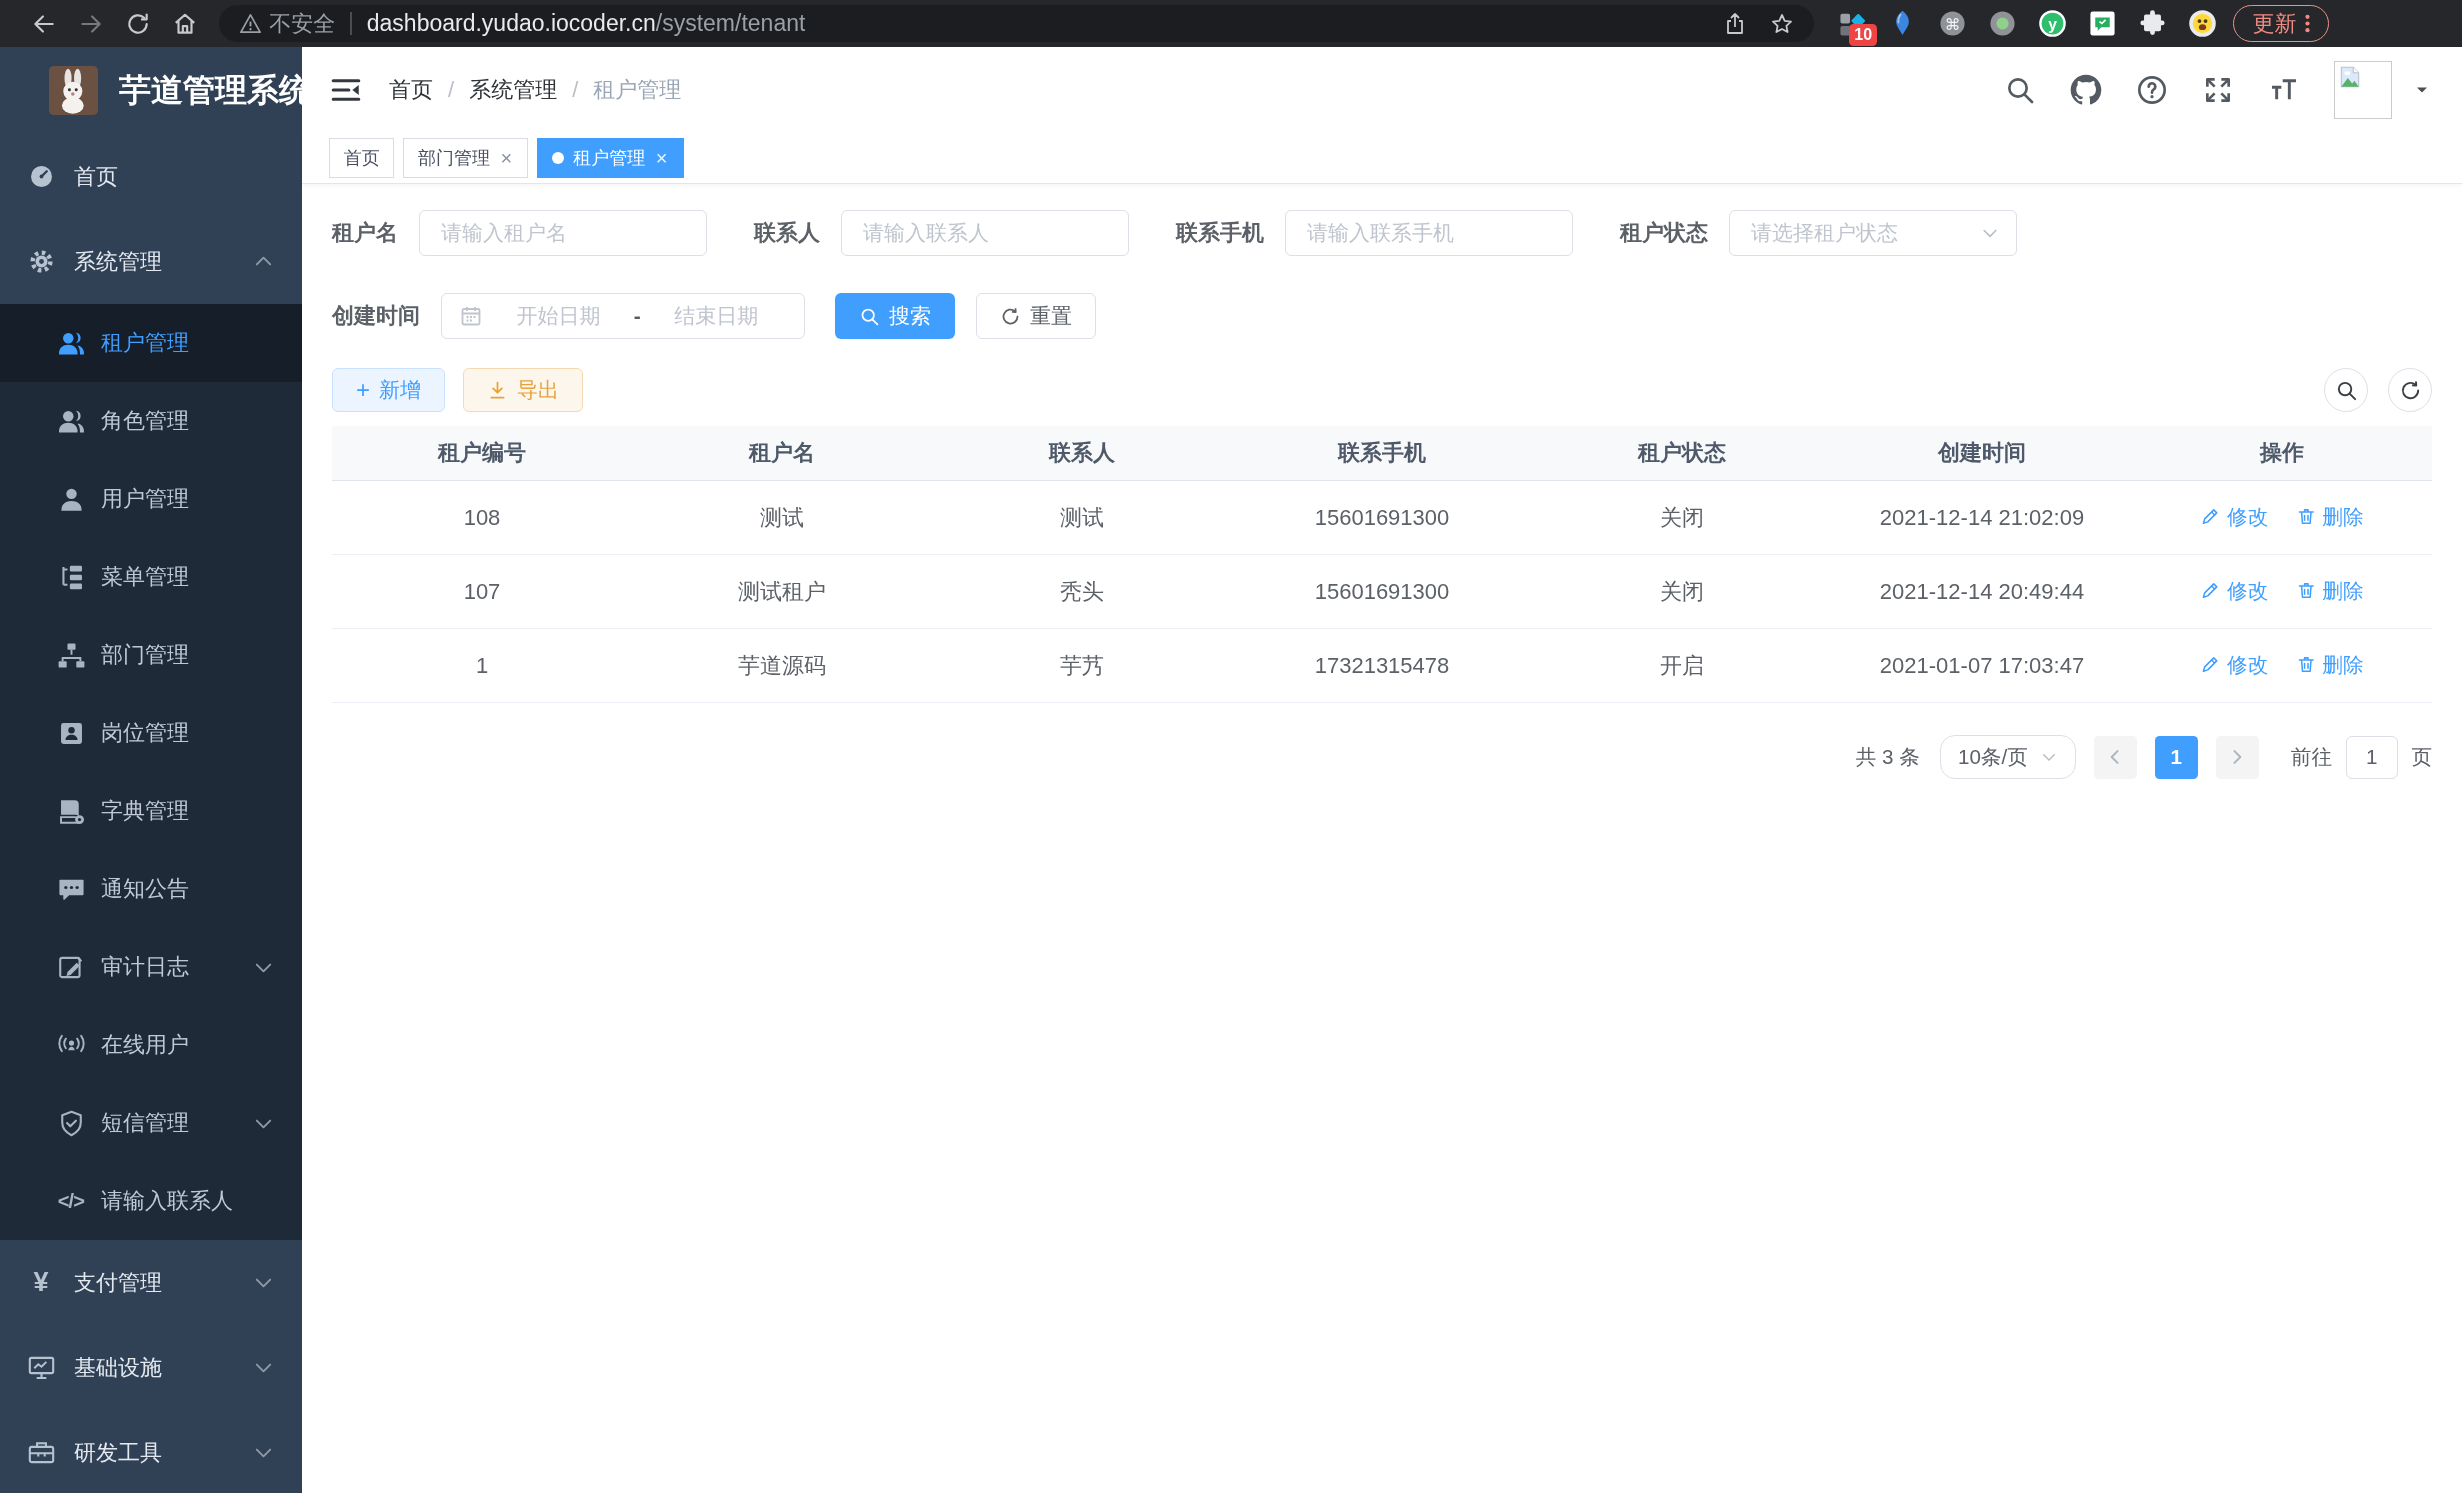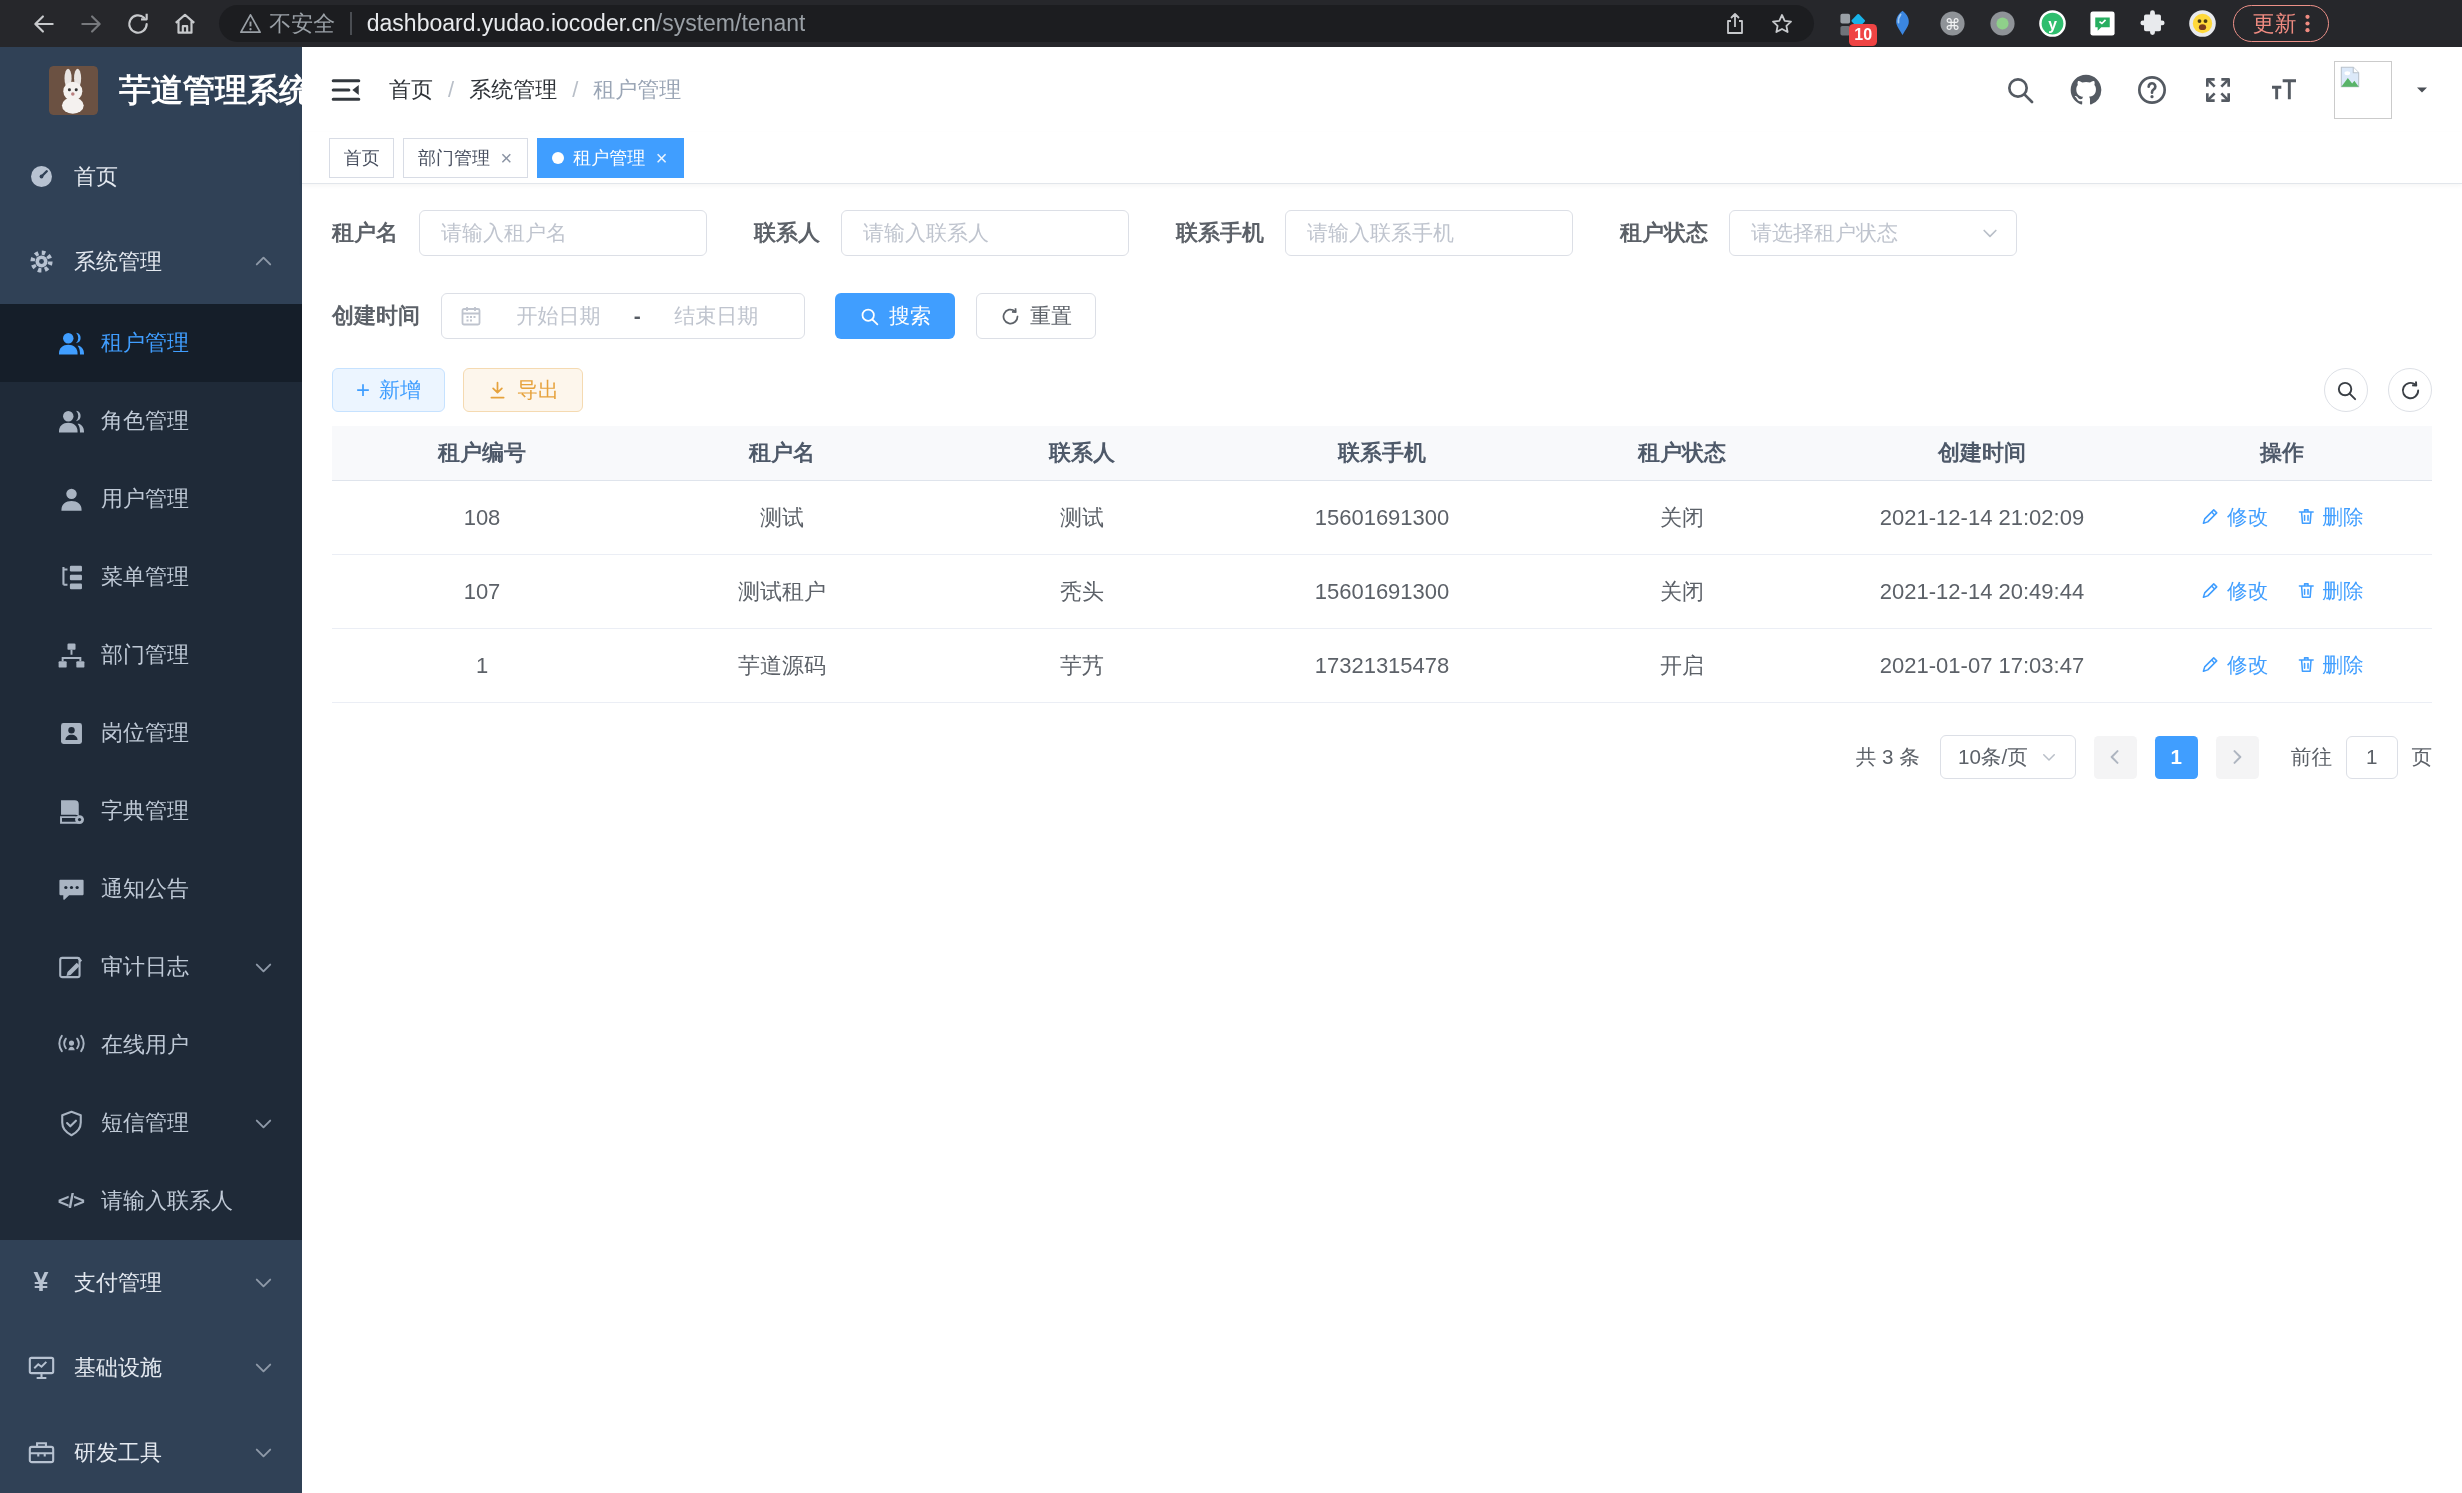--- a/index.html
+++ b/index.html
@@ -99,21 +99,21 @@
   
   table.tenant-table { width: 100%; border-collapse: collapse; table-layout: fixed; margin-top: 10.7px; }
   .tenant-table th { height: 55px; background: #f8f9fb; color: #4e5969; font-size: 22px; font-weight: 700; text-align: center; border-bottom: 1.5px solid #dfe4ec; }
   .tenant-table td { height: 74px; text-align: center; font-size: 22px; color: #5c6168; border-bottom: 1.5px solid #ebeef5; }
   .op-link { color: #409eff; font-size: 20.6px; display: inline-flex; align-items: center; gap: 6px; margin: 0 10.7px; cursor: pointer; white-space: nowrap; }
   .op-link svg { width: 20.6px; height: 20.6px; }
 
   
   .pagination { display: flex; align-items: center; justify-content: flex-end; margin-top: 32px; font-size: 20.6px; color: #5c6168; }
   .pg-total { margin-right: 20px; white-space: nowrap; }
-  .pg-size { width: 136px; height: 44px; border: 1.5px solid #dcdfe6; border-radius: 6px; display: flex; align-items: center; justify-content: center; gap: 12px; cursor: pointer; white-space: nowrap; }
+  .pg-size { width: 136px; height: 44px; border: 1.5px solid #dcdfe6; border-radius: 15px; display: flex; align-items: center; justify-content: center; gap: 12px; cursor: pointer; white-space: nowrap; }
   .pg-size svg { width: 18px; height: 18px; color: #b9bfc8; }
   .pg-btn { width: 43px; height: 43px; background: #f4f4f5; border-radius: 4.6px; display: flex; align-items: center; justify-content: center; color: #aeb5c0; cursor: pointer; margin-left: 18px; }
   .pg-btn svg { width: 20px; height: 20px; }
   .pg-num { width: 43px; height: 43px; background: #409eff; color: #fff; border-radius: 4.6px; display: flex; align-items: center; justify-content: center; font-weight: 700; cursor: pointer; margin-left: 18px; }
   .pg-goto { display: flex; align-items: center; gap: 13.7px; margin-left: 32px; white-space: nowrap; }
   .pg-input { width: 52px; height: 43px; border: 1.5px solid #dcdfe6; border-radius: 6px; text-align: center; font-size: 20.6px; color: #5c6168; outline: none; }
 </style>
 </head>
 <body>
 

